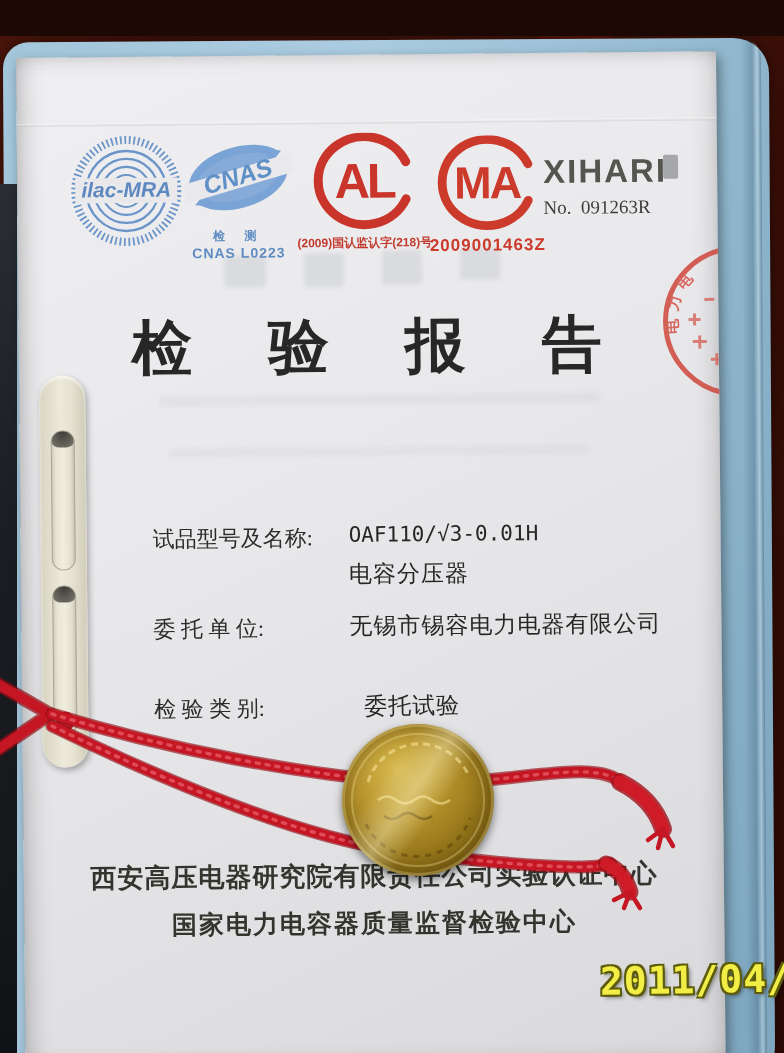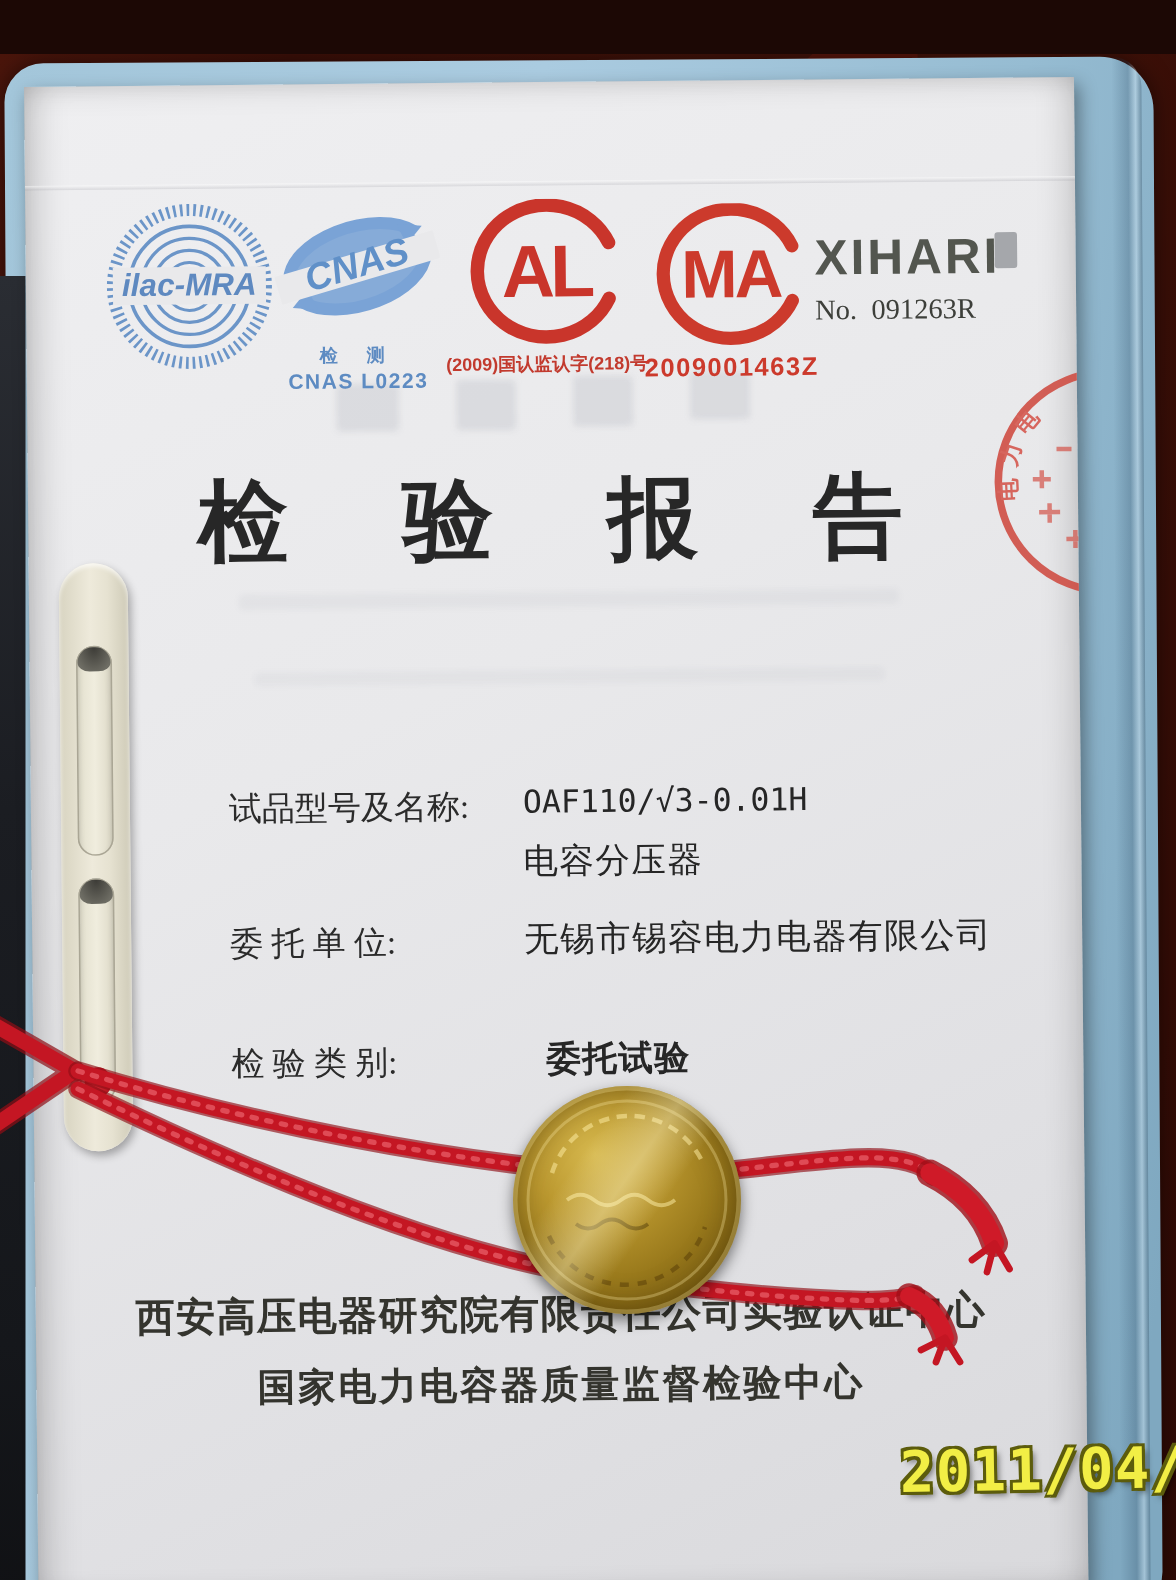--- a/index.html
+++ b/index.html
@@ -168,21 +168,21 @@
     <div class="title">检 验 报 告</div>
 
     <div class="field-label" style="top:468px;">试品型号及名称:</div>
     <div class="field-value mono-value" style="top:468px;">OAF110/√3-0.01H</div>
     <div class="field-value" style="top:504px;">电容分压器</div>
 
     <div class="field-label" style="top:558px;">委 托 单 位:</div>
     <div class="field-value" style="top:556px;">无锡市锡容电力电器有限公司</div>
 
     <div class="field-label" style="top:638px;">检 验 类 别:</div>
-    <div class="field-value" style="top:636px;left:342px;font-weight:bold;">委托试验</div>
+    <div class="field-value" style="top:636px;left:342px;">委托试验</div>
 
     <div class="issuer1">西安高压电器研究院有限责任公司实验认证中心</div>
     <div class="issuer2">国家电力电容器质量监督检验中心</div>
 
     <svg class="red-stamp" viewBox="0 0 160 160">
       <defs>
         <path id="stampArc" d="M 20 92 A 60 60 0 0 1 98 22" fill="none"></path>
       </defs>
       <circle cx="80" cy="80" r="73" fill="none" stroke="#cf4a40" stroke-width="5"></circle>
       <text font-size="15" font-weight="700" fill="#d4544a" letter-spacing="7" font-family="Liberation Sans, sans-serif">

